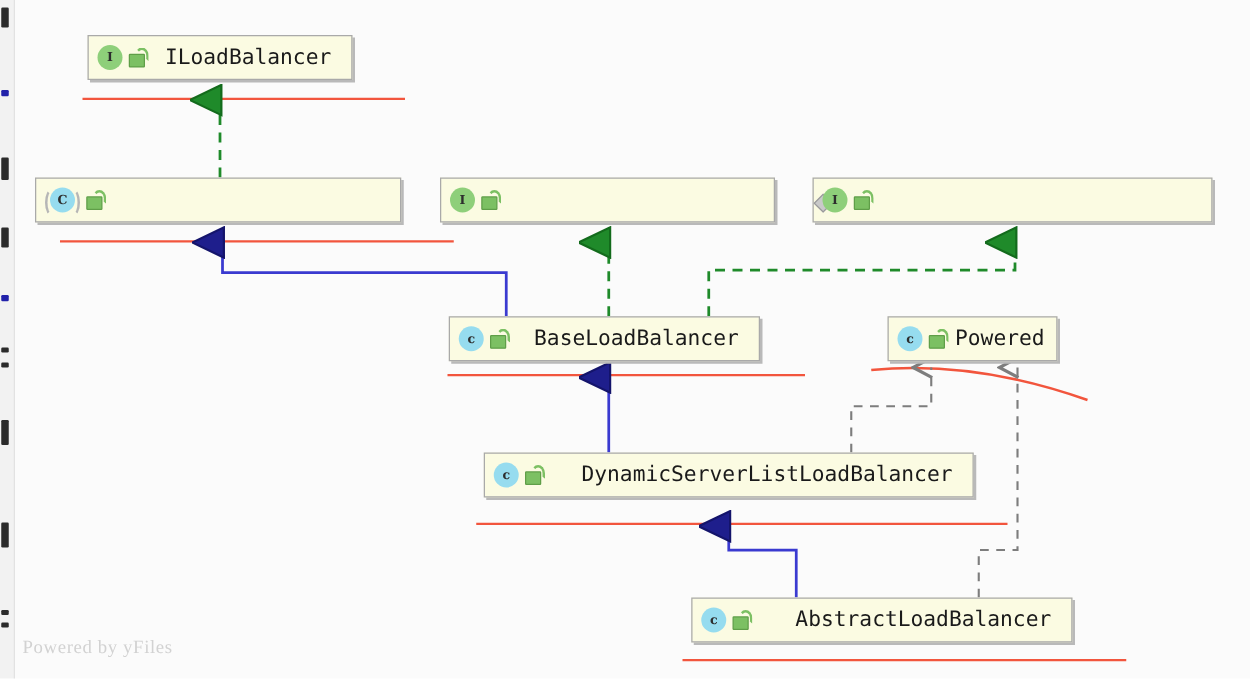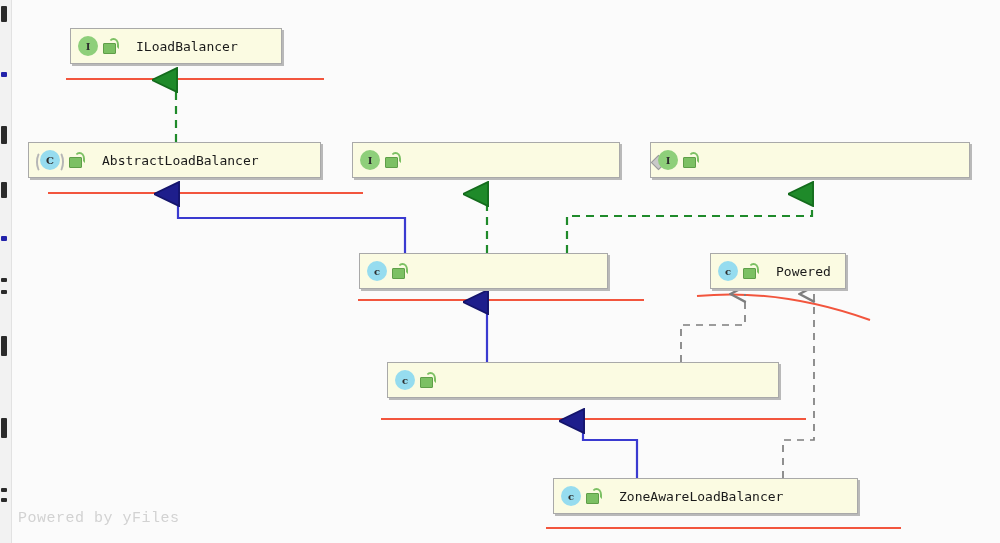--- a/index.html
+++ b/index.html
@@ -55,26 +55,26 @@
     z-index: 5;
   }
   .node .badges {
     display: flex;
     align-items: center;
     flex: 0 0 auto;
     gap: 3px;
   }
   .node .label {
     flex: 1 1 auto;
-    text-align: left;
-    font-size: 13px;
+    text-align: right;
+    font-size: 17px;
     color: #1a1a1a;
     letter-spacing: 0px;
     white-space: nowrap;
-    padding: 0 6px 0 20px;
+    padding: 0 6px 0 8px;
   }
 
   
   .tbadge {
     position: relative;
     width: 20px; height: 20px;
     border-radius: 50%;
     display: flex;
     align-items: center;
     justify-content: center;
@@ -139,21 +139,21 @@
     border: 2px solid #7cc063;
     border-bottom-color: transparent;
     border-left-color: transparent;
     border-radius: 50% 50% 0 0 / 60% 60% 0 0;
   }
 
   
   #watermark {
     position: absolute;
     left: 18px; bottom: 16px;
-    font-family: Liberation Mono, monospace;
+    font-family: Liberation Serif, serif;
     font-size: 15px;
     color: #d2d2d2;
     letter-spacing: 0.5px;
     z-index: 2;
   }
 </style>
 </head>
 <body>
 
 <div id="canvas">
@@ -236,21 +236,20 @@
       <span class="abswrap">
         <span class="arc l"></span>
         <span class="tbadge abs">C</span>
         <span class="arc r"></span>
       </span>
       <span class="lock">
         <span class="shackle"></span>
           <span class="body"></span>
       </span>
     </span>
-    <span class="label">AbstractLoadBalancer</span>
   </div>
 
   <div class="node" style="left:352px; top:142px; width:268px;">
     <span class="badges">
       <span class="tbadge iface">I</span>
       <span class="lock">
         <span class="shackle"></span>
           <span class="body"></span>
       </span>
     </span>
@@ -268,20 +267,21 @@
   </div>
 
   <div class="node" style="left:359px; top:253px; width:249px;">
     <span class="badges">
       <span class="tbadge cls">c</span>
       <span class="lock">
         <span class="shackle"></span>
           <span class="body"></span>
       </span>
     </span>
+    <span class="label">BaseLoadBalancer</span>
   </div>
 
   <div class="node" style="left:710px; top:253px; width:136px;">
     <span class="badges">
       <span class="tbadge cls">c</span>
       <span class="lock">
         <span class="shackle"></span>
           <span class="body"></span>
       </span>
     </span>
@@ -289,28 +289,29 @@
   </div>
 
   <div class="node" style="left:387px; top:362px; width:392px;">
     <span class="badges">
       <span class="tbadge cls">c</span>
       <span class="lock">
         <span class="shackle"></span>
           <span class="body"></span>
       </span>
     </span>
+    <span class="label">DynamicServerListLoadBalancer</span>
   </div>
 
   <div class="node" style="left:553px; top:478px; width:305px;">
     <span class="badges">
       <span class="tbadge cls">c</span>
       <span class="lock">
         <span class="shackle"></span>
           <span class="body"></span>
       </span>
     </span>
-    <span class="label">ZoneAwareLoadBalancer</span>
+    <span class="label">AbstractLoadBalancer</span>
   </div>
 
   <div id="watermark">Powered by yFiles</div>
 
 </div>
 
 </body></html>

